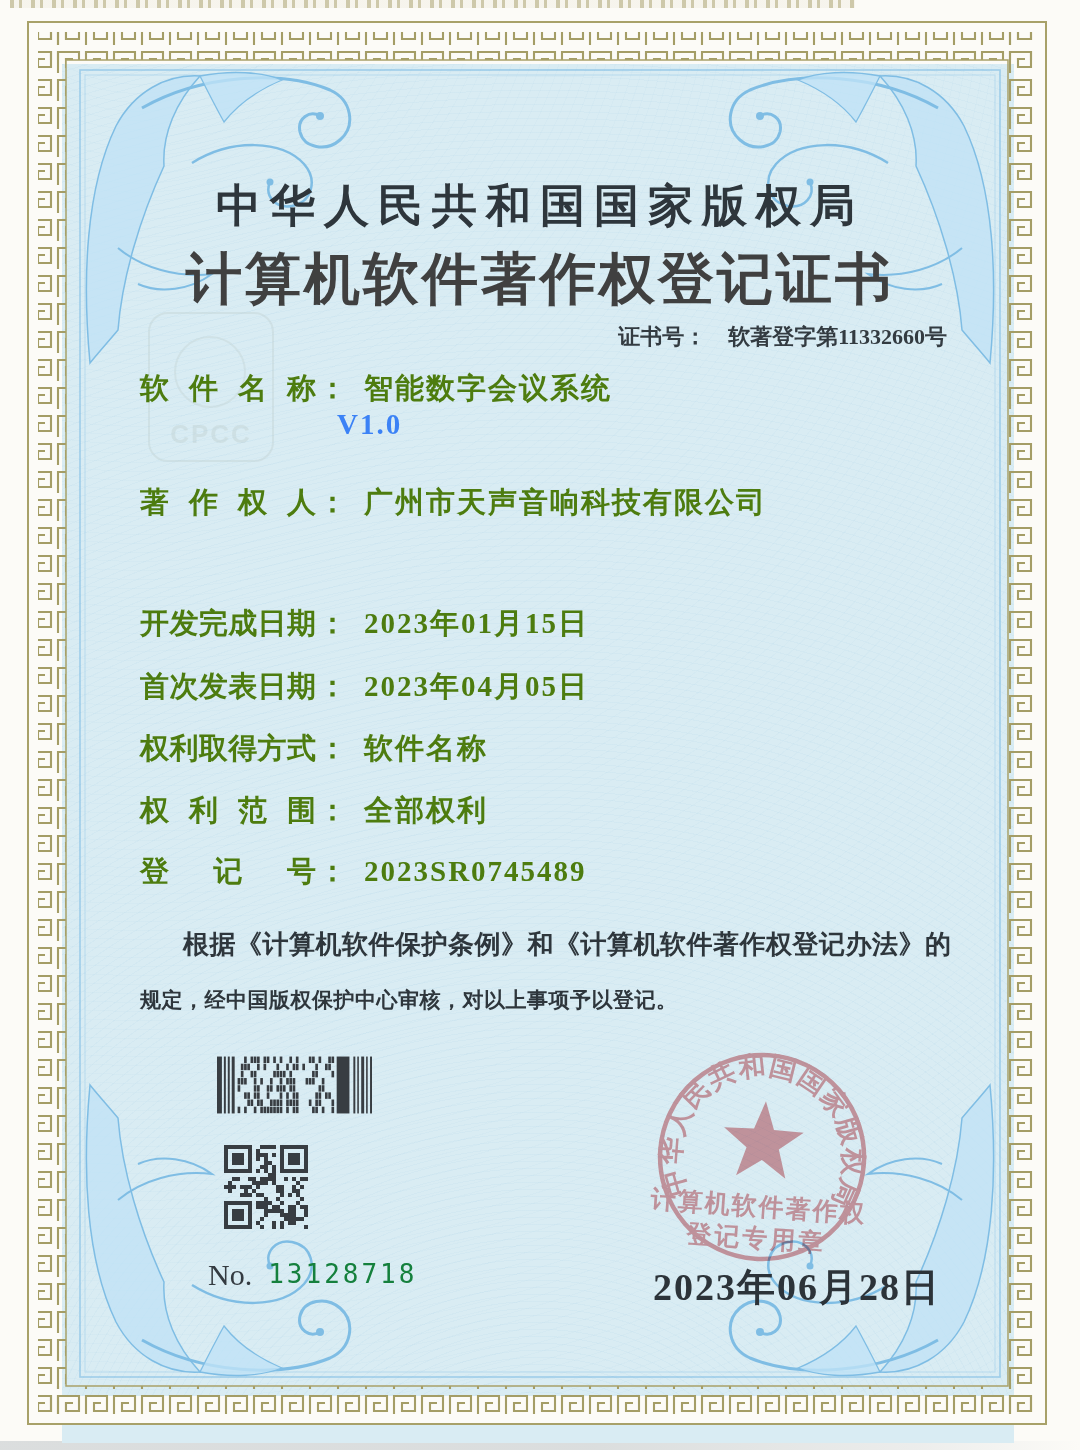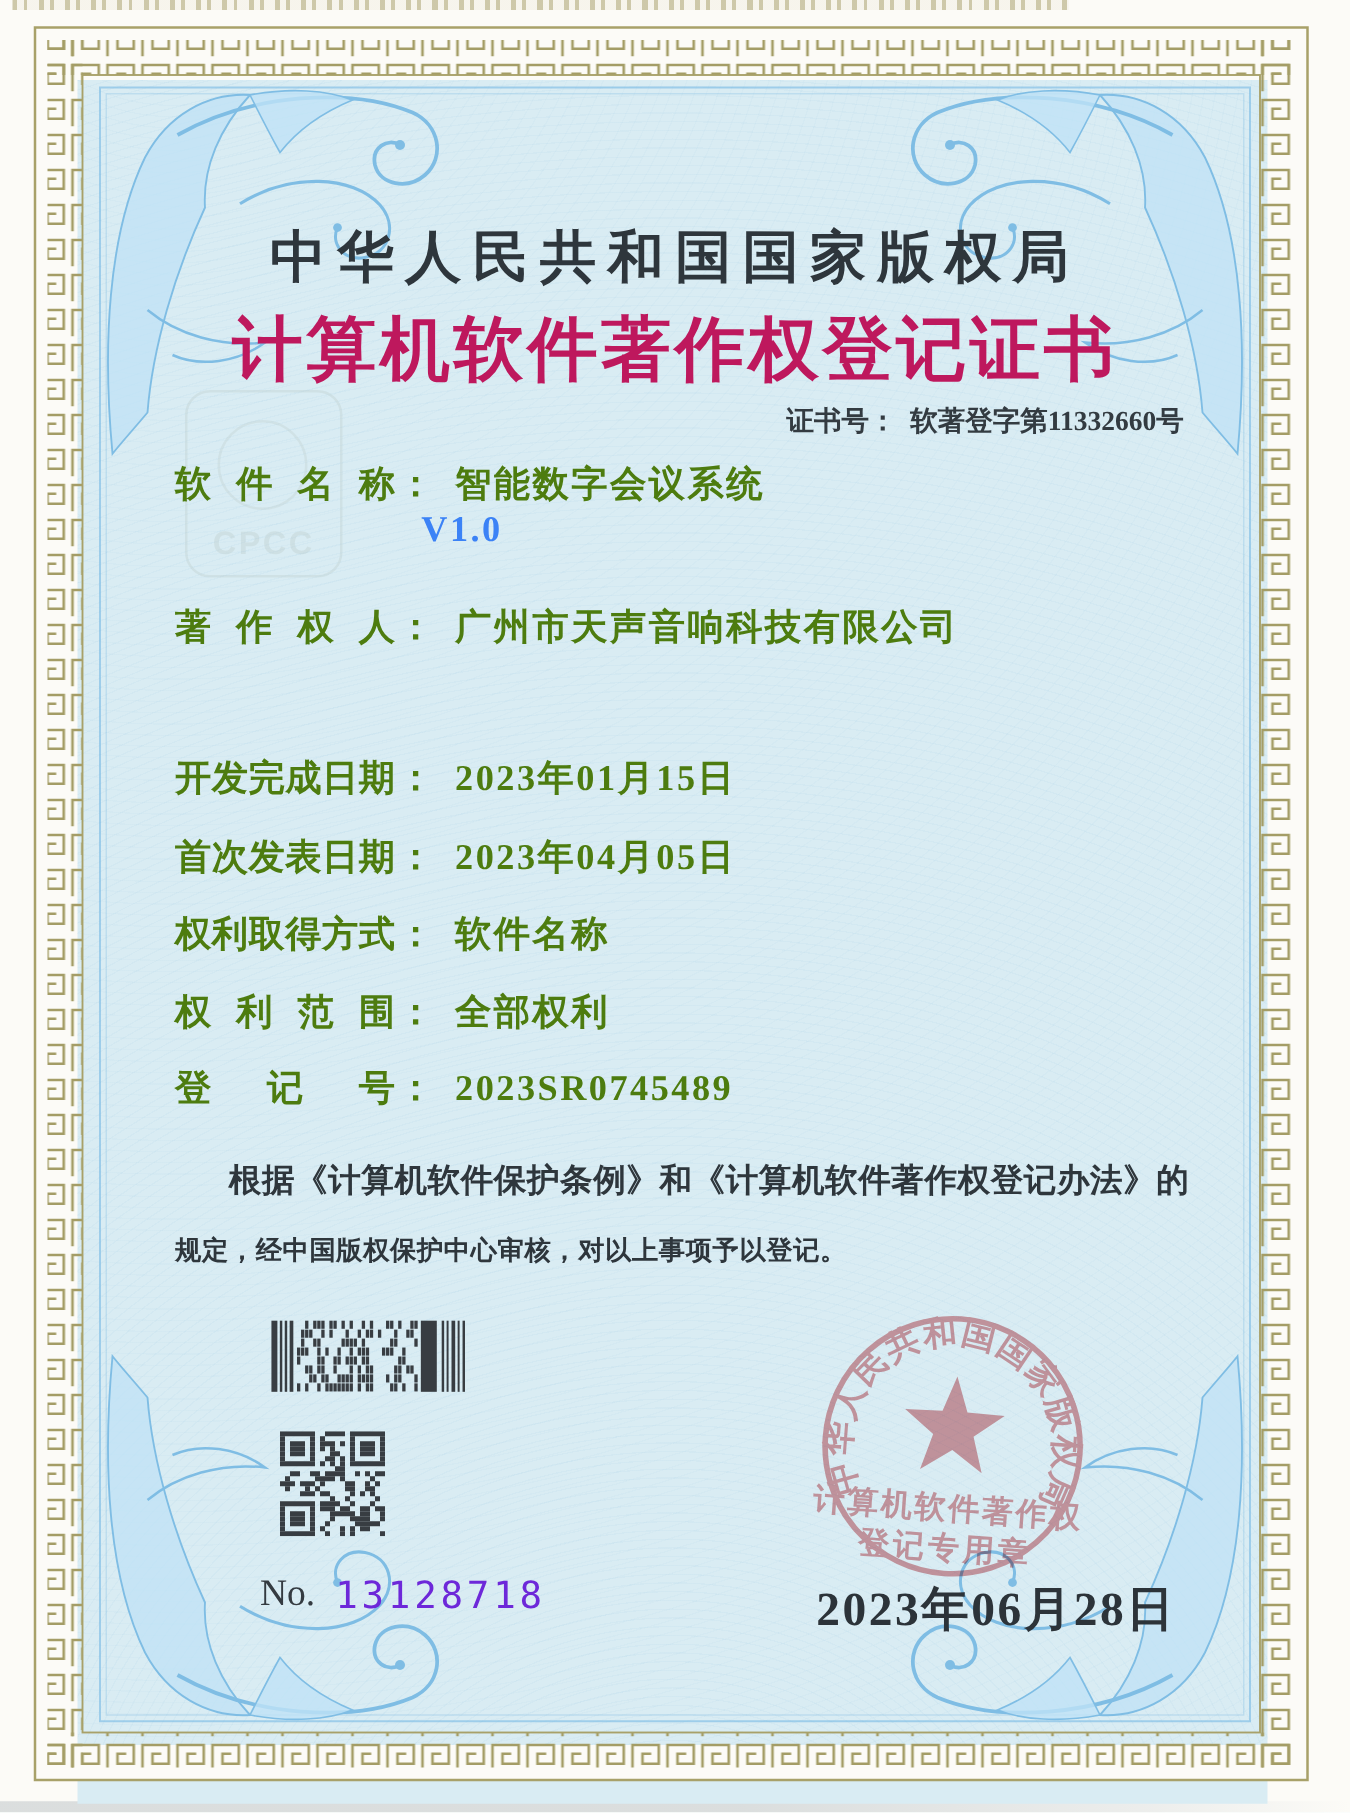--- a/index.html
+++ b/index.html
@@ -28,42 +28,42 @@
     border:2px solid rgba(185,200,198,.38);border-radius:20px;opacity:.8;}
   .watermark .wm-circle{position:absolute;left:24px;top:22px;width:68px;height:68px;border-radius:50%;
     border:2px solid rgba(185,200,198,.35);}
   .watermark .wm-text{position:absolute;left:0;right:0;bottom:10px;text-align:center;
     font-family:"Liberation Sans","DejaVu Sans",sans-serif;font-weight:bold;font-size:26px;
     letter-spacing:2px;color:rgba(185,200,198,.40);}
   
   .authority{position:absolute;left:0;top:176px;width:1080px;text-align:center;
     font-size:45px;font-weight:700;letter-spacing:9px;color:#2e363c;}
   .doc-title{position:absolute;left:0;top:242px;width:1080px;text-align:center;
-    font-size:56px;font-weight:700;letter-spacing:3px;color:#be185d;}
+    font-size:56px;font-weight:700;letter-spacing:3px;color:#404040;}
   .cert-no{position:absolute;top:322px;right:133px;font-size:22px;font-weight:700;color:#333b41;
-    display:flex;gap:11px;}
+    display:flex;gap:22px;}
   
   .field-row{position:absolute;left:140px;display:flex;align-items:flex-start;
     font-size:29px;font-weight:700;color:#4d7c0f;line-height:1.15;}
   .flabel{display:inline-block;width:176px;text-align:justify;text-align-last:justify;}
   .colon{display:inline-block;margin-left:2px;}
   .fvalue{margin-left:17px;letter-spacing:2px;}
   .version-line{position:absolute;left:337px;top:408px;font-size:29px;font-weight:700;
     letter-spacing:2px;color:#3b82f6;}
   
   .stmt1{position:absolute;left:183px;top:927px;font-size:26px;font-weight:700;color:#2e363c;letter-spacing:.5px;}
   .stmt2{position:absolute;left:140px;top:986px;font-size:21px;font-weight:700;color:#2e363c;letter-spacing:.5px;}
   
   .barcode{position:absolute;left:217px;top:1056px;width:155px;height:58px;}
   .qrcode{position:absolute;left:224px;top:1145px;width:84px;height:84px;}
   
   .serial{position:absolute;left:208px;top:1258px;font-size:30px;color:#343b41;display:flex;gap:16px;}
   .serial .no-prefix{font-weight:400;}
   .serial .no-number{font-family:"DejaVu Sans Mono","Liberation Mono",monospace;
-    color:#6d28d9;font-size:30px;letter-spacing:3px;padding-top:1px;}
+    color:#15803d;font-size:26px;letter-spacing:3px;padding-top:1px;}
   .issue-date{position:absolute;left:653px;top:1262px;font-size:38px;font-weight:700;
     letter-spacing:2px;color:#2c3339;text-align:center;}
   
   .seal-svg{position:absolute;left:0;top:0;mix-blend-mode:multiply;opacity:.88;}
   .seal-text{font-family:"Liberation Serif","DejaVu Serif",serif;font-weight:700;}
 </style>
 </head>
 <body>
 
 <div class="page">

